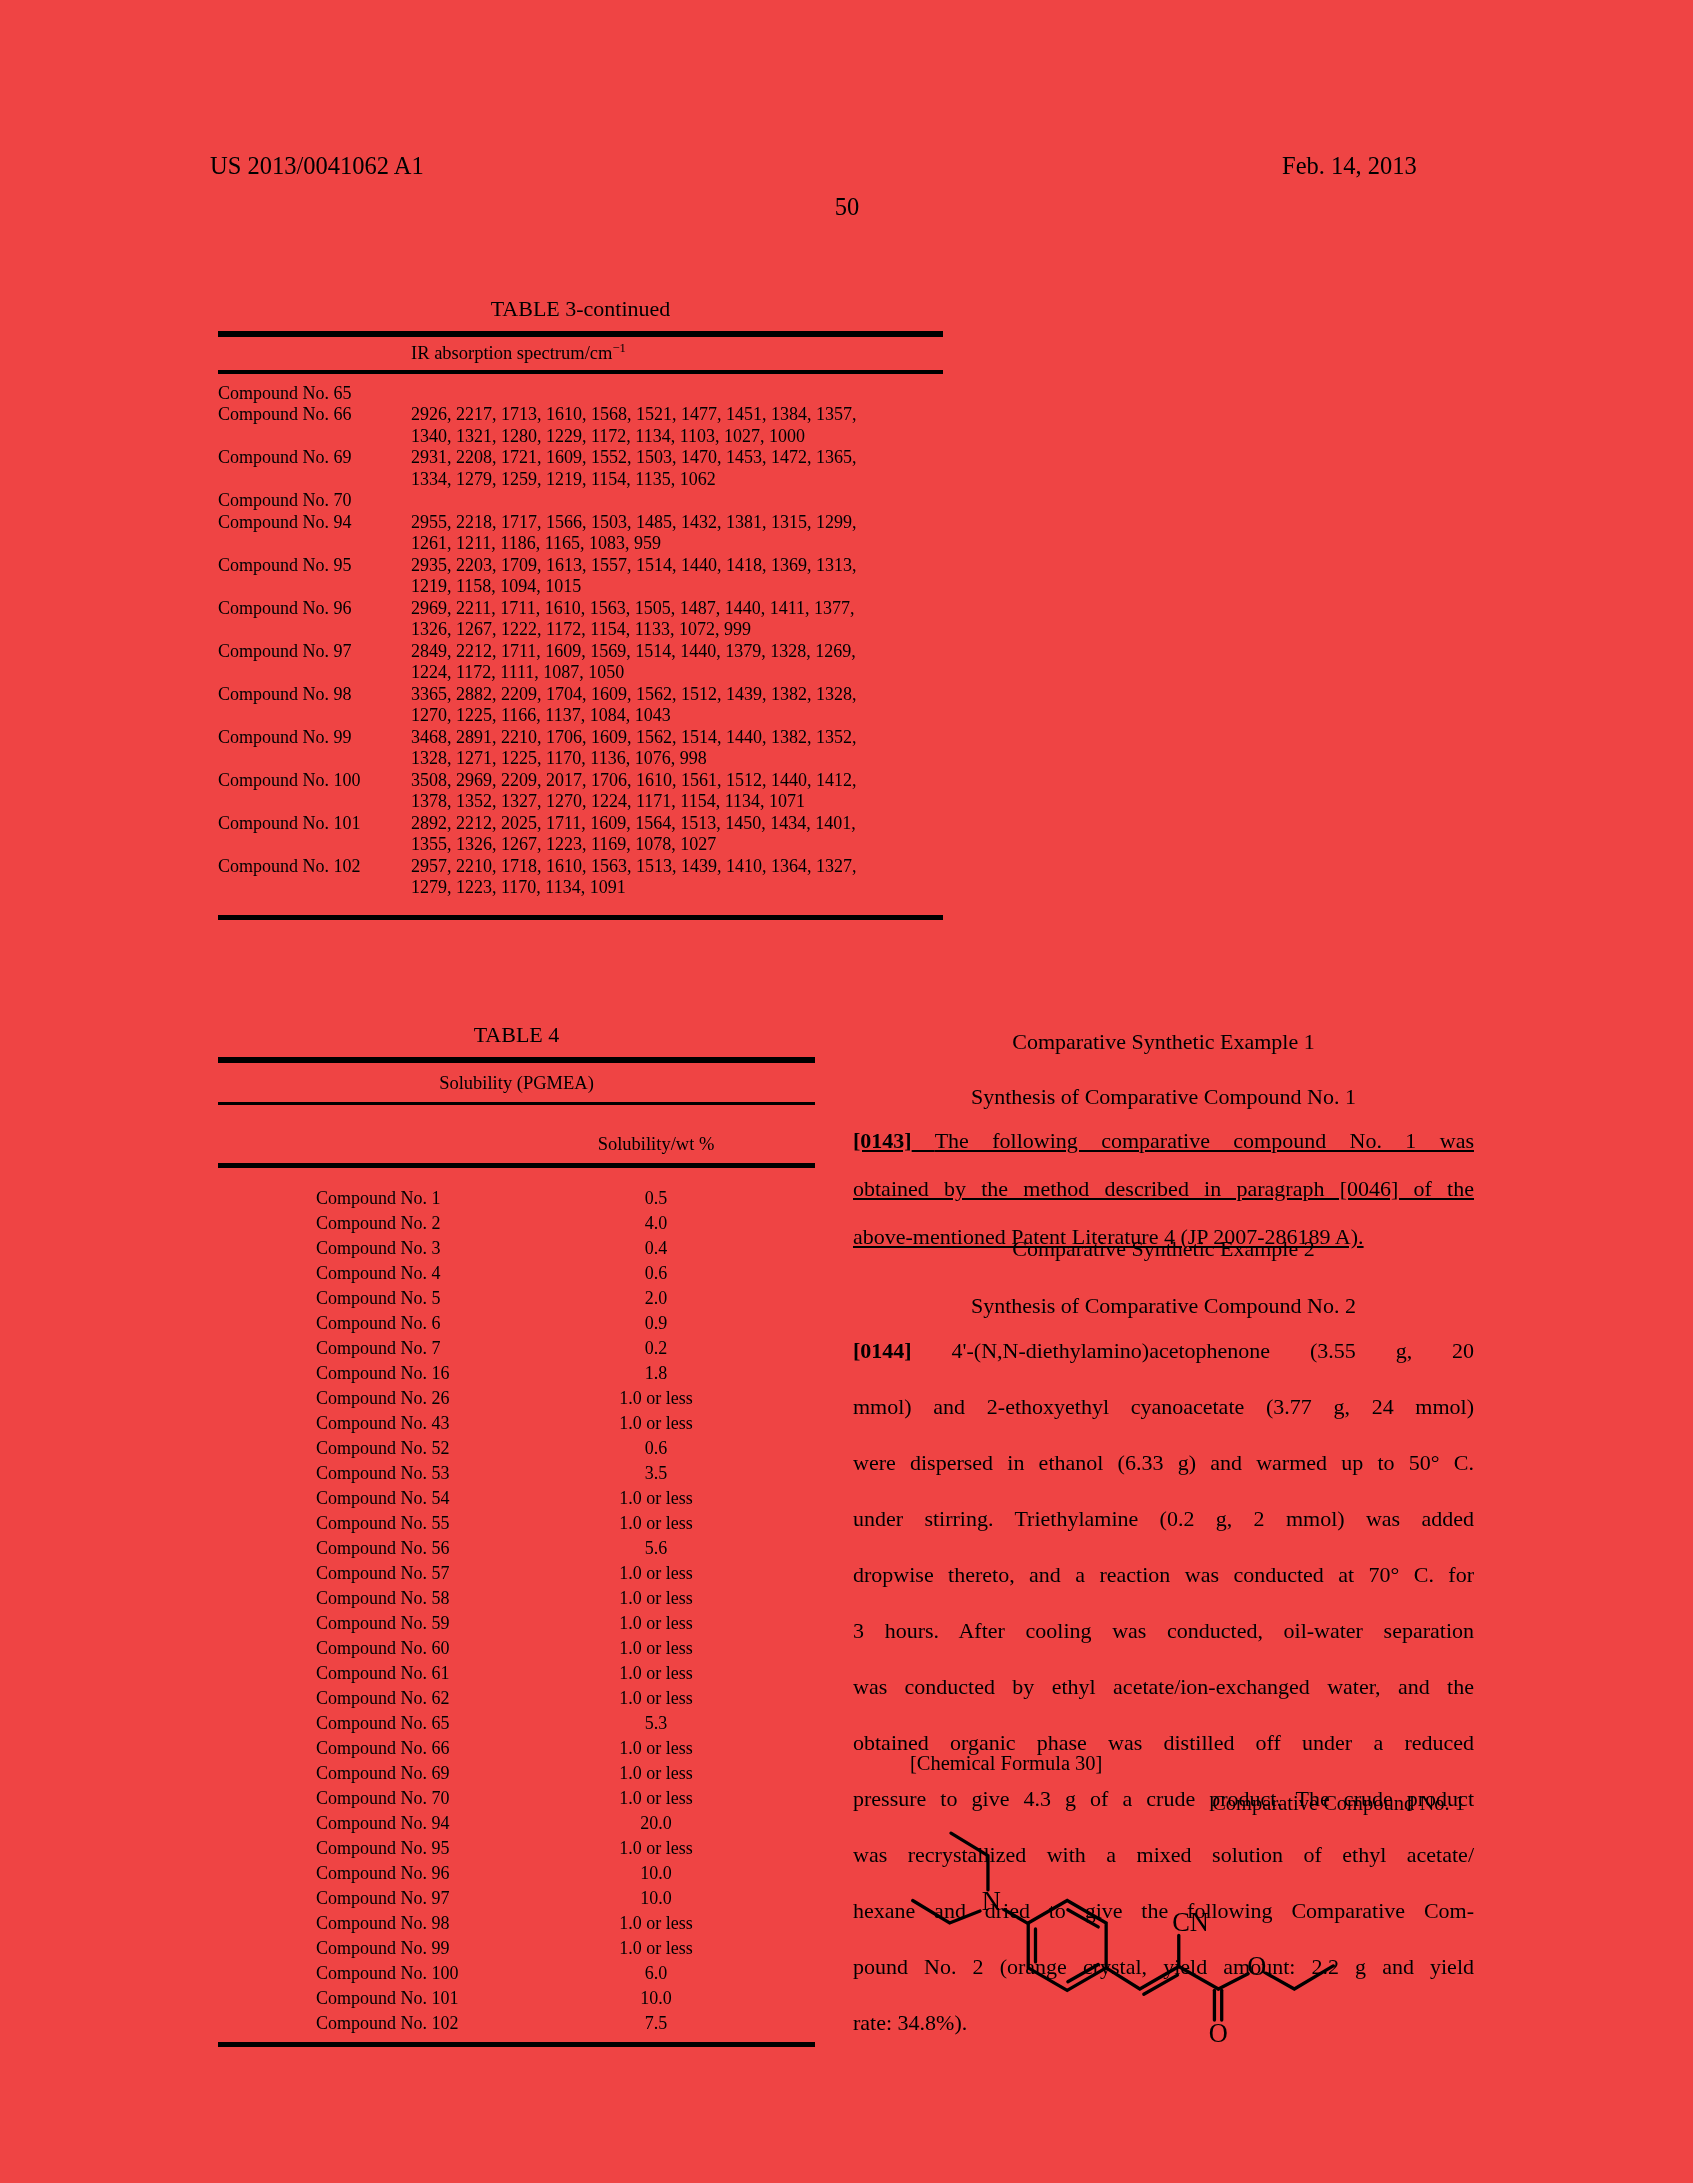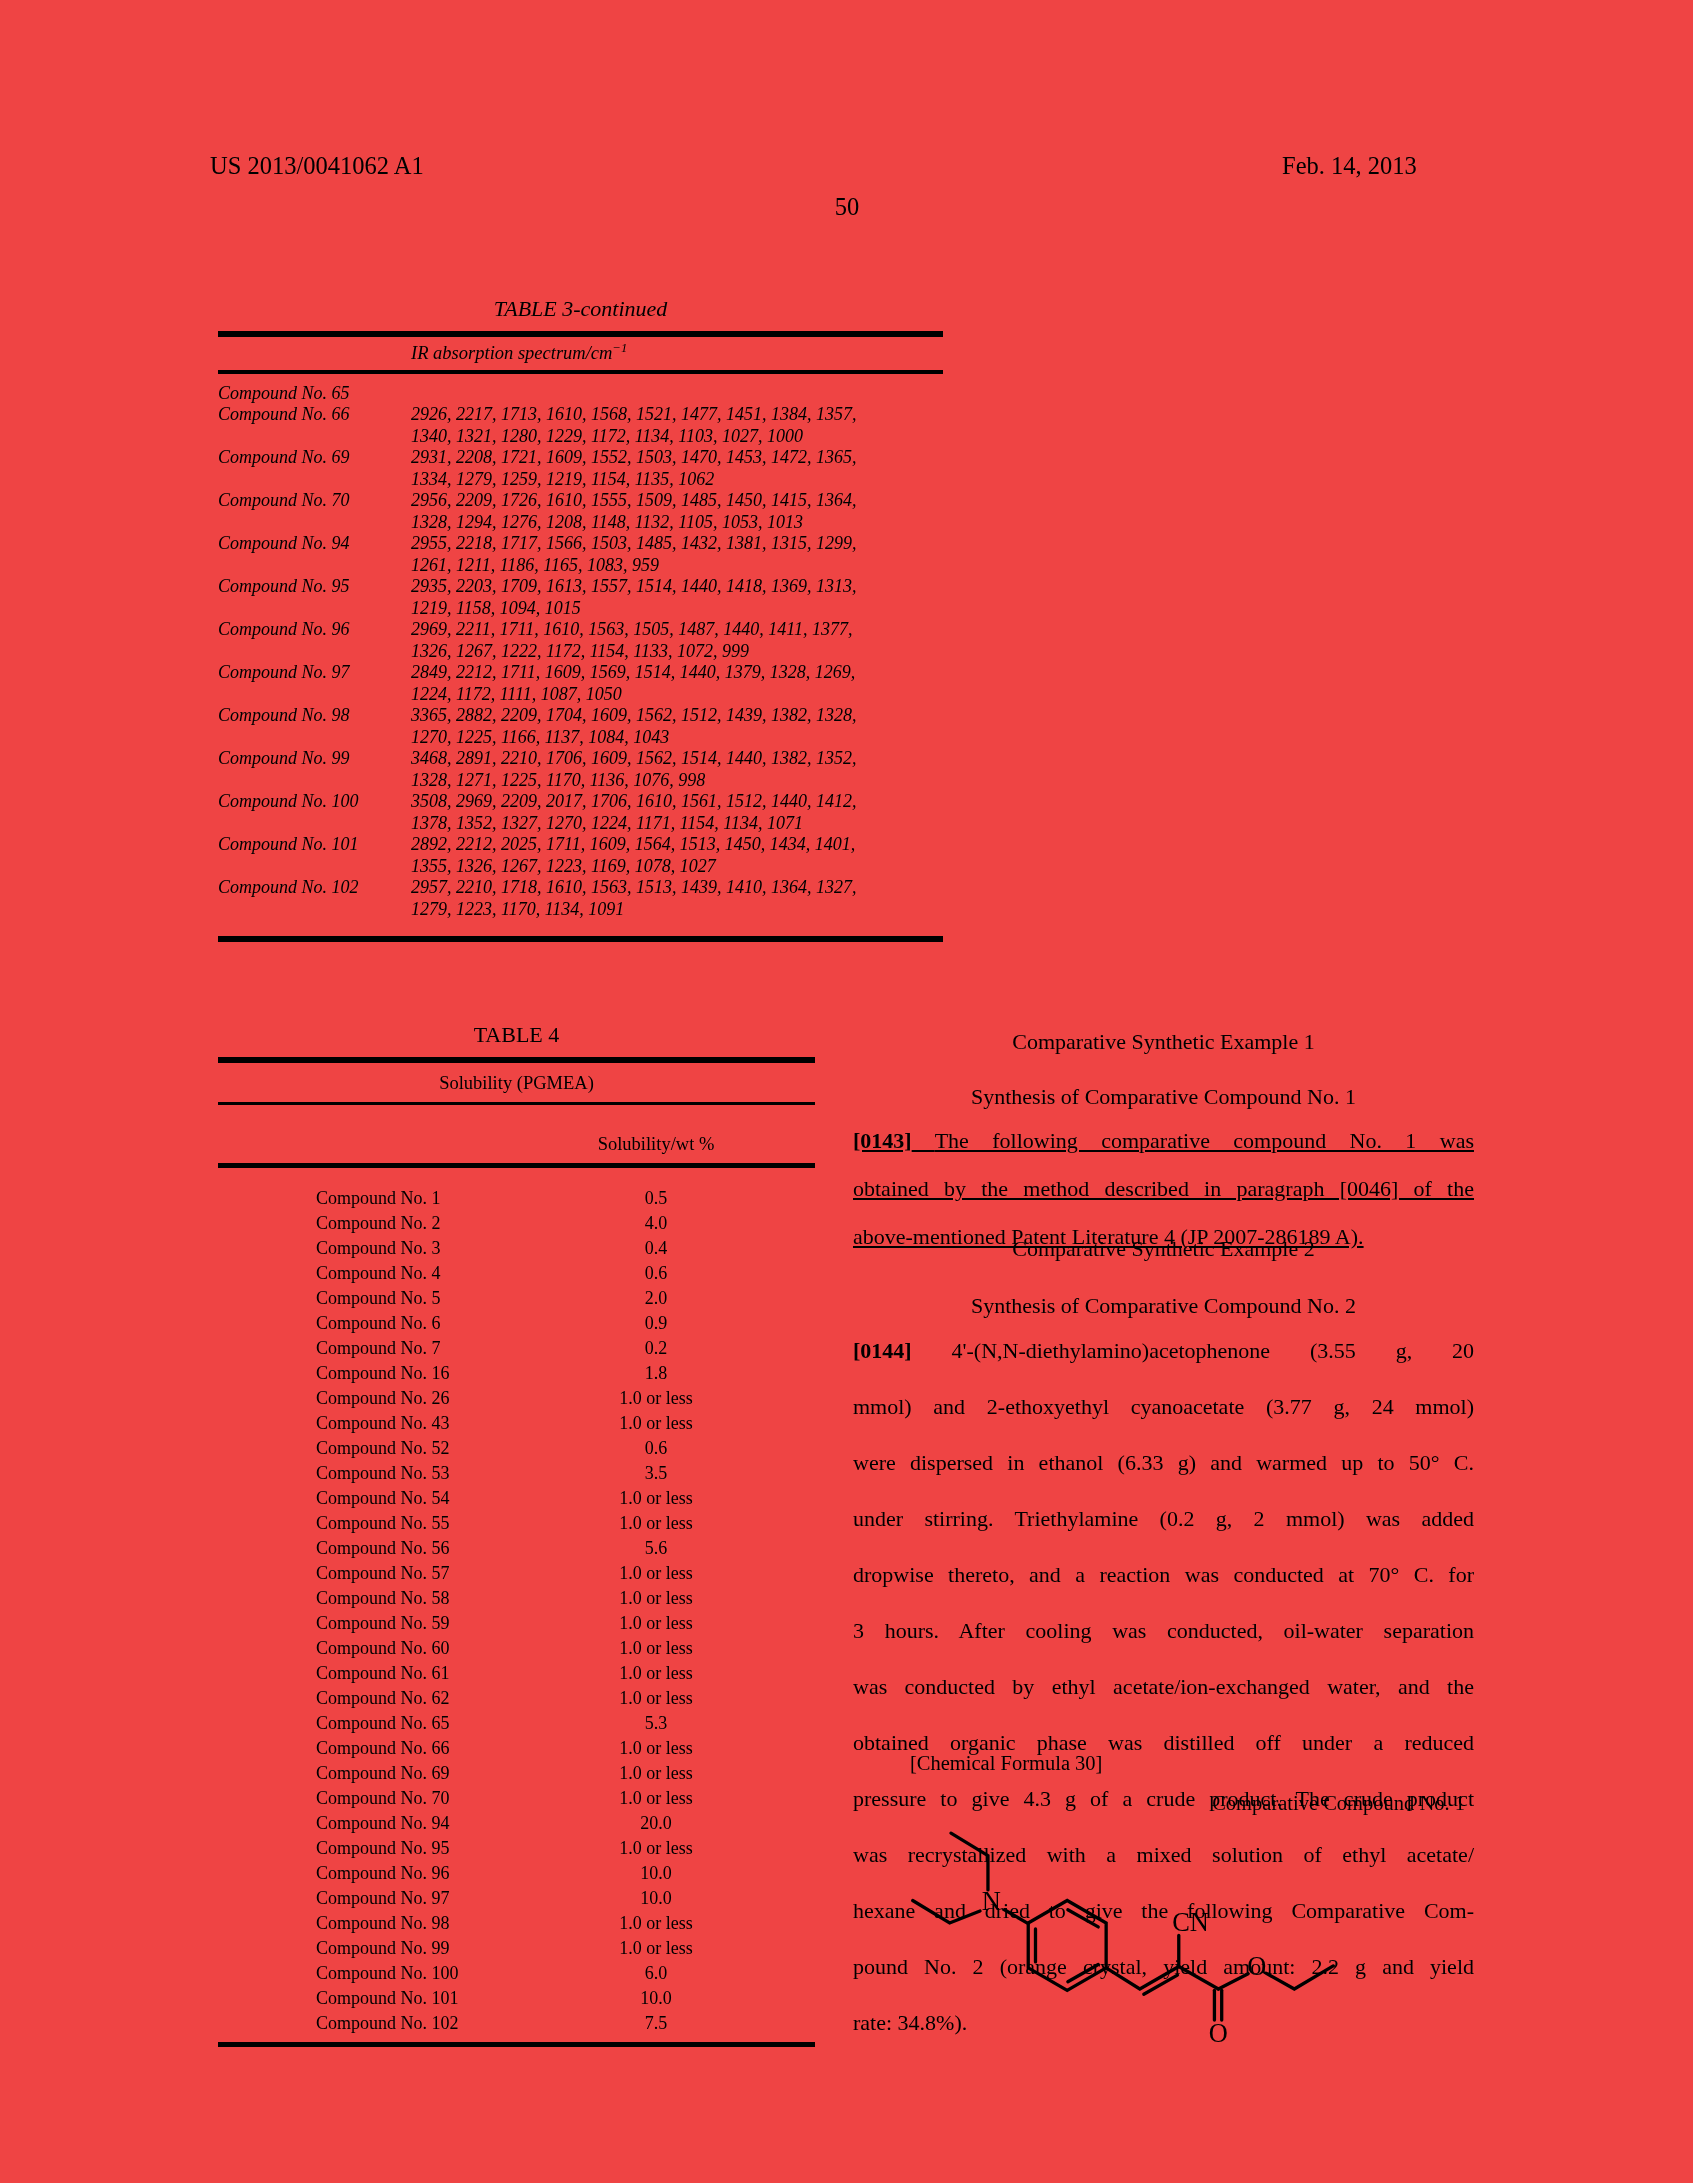--- a/index.html
+++ b/index.html
@@ -13,21 +13,21 @@
   .rule.thick { height:5.3px; }
   .rule.mid { height:4px; }
   .rule.thin { height:2.6px; }
 
   
   #hdr-left  { left:210px; top:152px; font-size:24.5px; }
   #hdr-right { left:1282px; top:152px; font-size:24.5px; }
   #page-num  { left:0; top:193px; width:1694px; text-align:center; font-size:24.5px; }
 
   
-  #table3 { left:218px; top:296px; width:725px;font-style:italic; }
+  #table3 { left:218px; top:296px; width:725px; }
   .t-title { text-align:center; font-size:22px; margin-bottom:9.3px; }
   #t3-colheader { padding-left:193px; font-size:18.5px; margin-top:4px; margin-bottom:6.6px; }
   #t3-colheader sup { font-size:12.6px; }
   #t3-body { margin-top:8.6px; }
   .t3-row { display:flex; font-size:18px; line-height:21.5px; }
   .t3-label { width:193px; flex:none; }
   .t3-values { flex:1; }
   #t3-rule-bottom { margin-top:16px; }
 
   
@@ -88,24 +88,20 @@
         <div class="t3-row">
           <div class="t3-label">Compound No. 69</div>
           <div class="t3-values">
             <div>2931, 2208, 1721, 1609, 1552, 1503, 1470, 1453, 1472, 1365,</div>
             <div>1334, 1279, 1259, 1219, 1154, 1135, 1062</div>
           </div>
         </div>
 
         <div class="t3-row">
           <div class="t3-label">Compound No. 70</div>
-          <div class="t3-values">
-            <div>2956, 2209, 1726, 1610, 1555, 1509, 1485, 1450, 1415, 1364,</div>
-            <div>1328, 1294, 1276, 1208, 1148, 1132, 1105, 1053, 1013</div>
-          </div>
         </div>
 
         <div class="t3-row">
           <div class="t3-label">Compound No. 94</div>
           <div class="t3-values">
             <div>2955, 2218, 1717, 1566, 1503, 1485, 1432, 1381, 1315, 1299,</div>
             <div>1261, 1211, 1186, 1165, 1083, 959</div>
           </div>
         </div>
 

